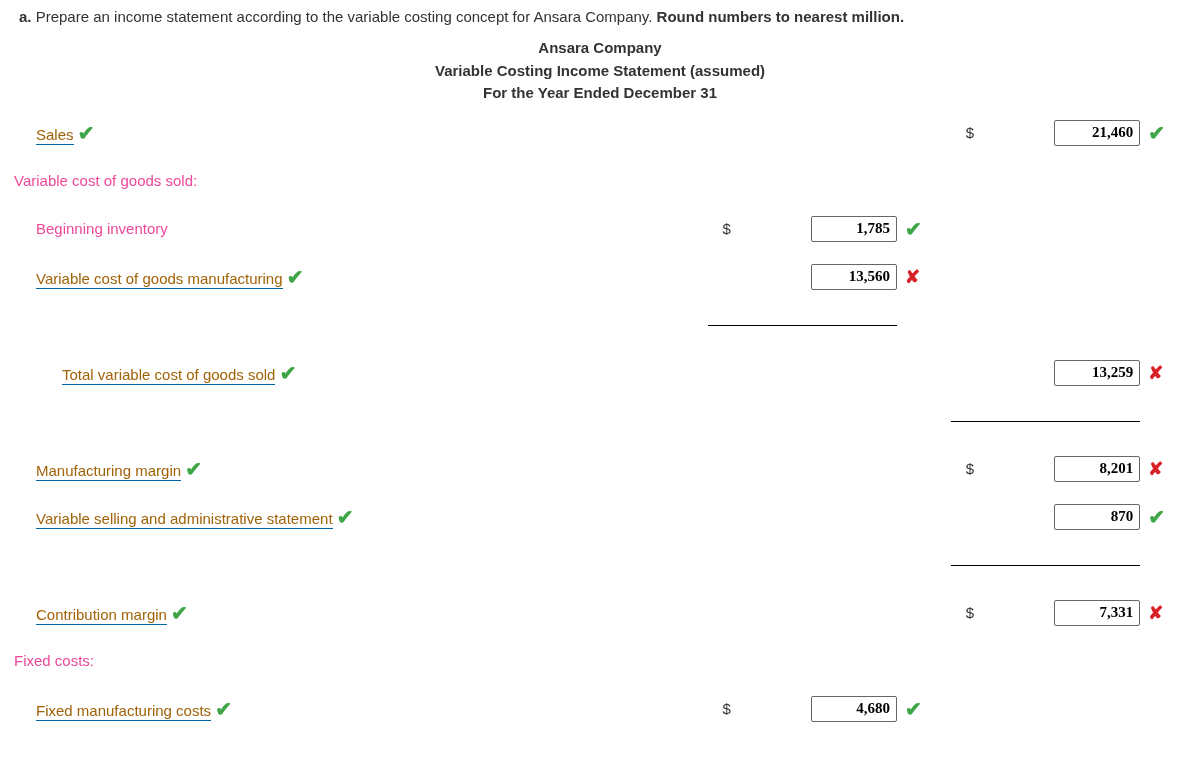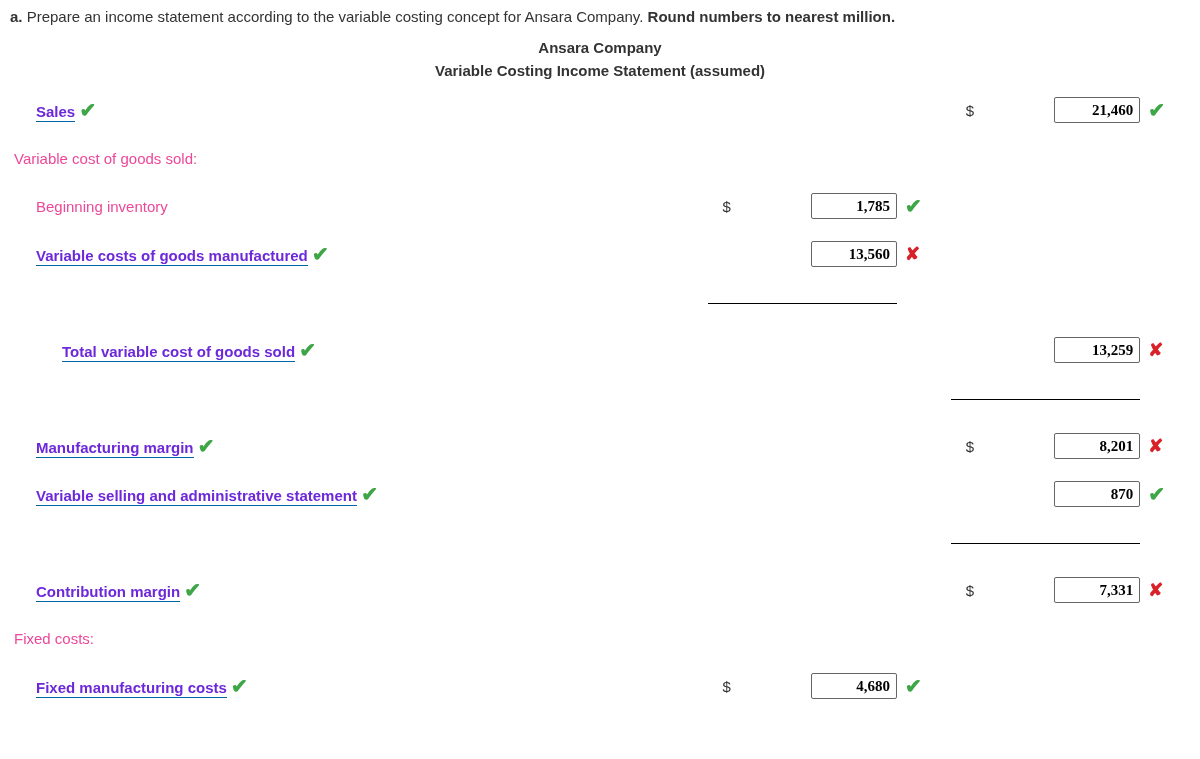--- a/index.html
+++ b/index.html
@@ -5,20 +5,21 @@
   body {
     font-family: Verdana, Arial, sans-serif;
     font-size: 15px;
     color: #333;
     margin: 0;
     padding: 8px 10px;
     width: 1180px;
   }
   .prompt {
     margin-bottom: 12px;
+    margin-left: 9px;
   }
   .prompt b { font-weight: bold; }
   .header-block {
     text-align: center;
     font-weight: bold;
     margin-bottom: 4px;
   }
   .header-block div { line-height: 1.5; }
   table.stmt {
     border-collapse: collapse;
@@ -27,22 +28,22 @@
   table.stmt td {
     padding: 7px 4px;
     vertical-align: middle;
     height: 34px;
   }
   .label-col { width: 520px; }
   .amt-col { width: 130px; text-align: right; }
   .mark-col { width: 30px; text-align: left; }
   .dollar { width: 18px; text-align: right; padding-right:2px;}
   .link-label {
-    color: #6d28d9;
-    font-weight: bold;
+    color: #a16207;
+    font-weight: normal;
     border-bottom: 1px solid #0066a6;
     padding-bottom: 1px;
     display: inline-block;
     cursor: pointer;
   }
   .plain-label { color: #ec4899; }
   .indent1 { padding-left: 26px !important; }
   .indent2 { padding-left: 52px !important; }
   .input-box {
     border: 1px solid #666;
@@ -64,20 +65,21 @@
 </head>
 <body>
 
 <div class="prompt">
   <b>a.</b><span> Prepare an income statement according to the variable costing concept for Ansara Company. </span><b>Round numbers to nearest million.</b>
 </div>
 
 <div class="header-block">
   <div>Ansara Company</div>
   <div>Variable Costing Income Statement (assumed)</div>
+  <div>For the Year Ended December 31</div>
 </div>
 
 <table class="stmt">
 <colgroup>
   <col class="label-col">
   <col style="width:18px">
       <col style="width:100px">
       <col style="width:30px">
   <col style="width:18px">
       <col style="width:100px">
@@ -109,21 +111,21 @@
   <td class="label-col indent1"><span class="plain-label">Beginning inventory</span></td>
   <td class="dollar">$</td>
   <td class="amt-col"><input class="input-box" value="1,785" style=""></td>
   <td class="mark-col"><span class="check">✔</span></td>
   <td></td>
         <td></td>
         <td></td>
 </tr>
 
 <tr>
-  <td class="label-col indent1"><span class="link-label">Variable costs of goods manufactured</span> <span class="check">✔</span></td>
+  <td class="label-col indent1"><span class="link-label">Variable cost of goods manufacturing</span> <span class="check">✔</span></td>
   <td class="dollar"></td>
   <td class="amt-col"><input class="input-box" value="13,560" style=""></td>
   <td class="mark-col"><span class="cross">✘</span></td>
   <td></td>
         <td></td>
         <td></td>
 </tr>
 
 <tr>
         <td></td>

